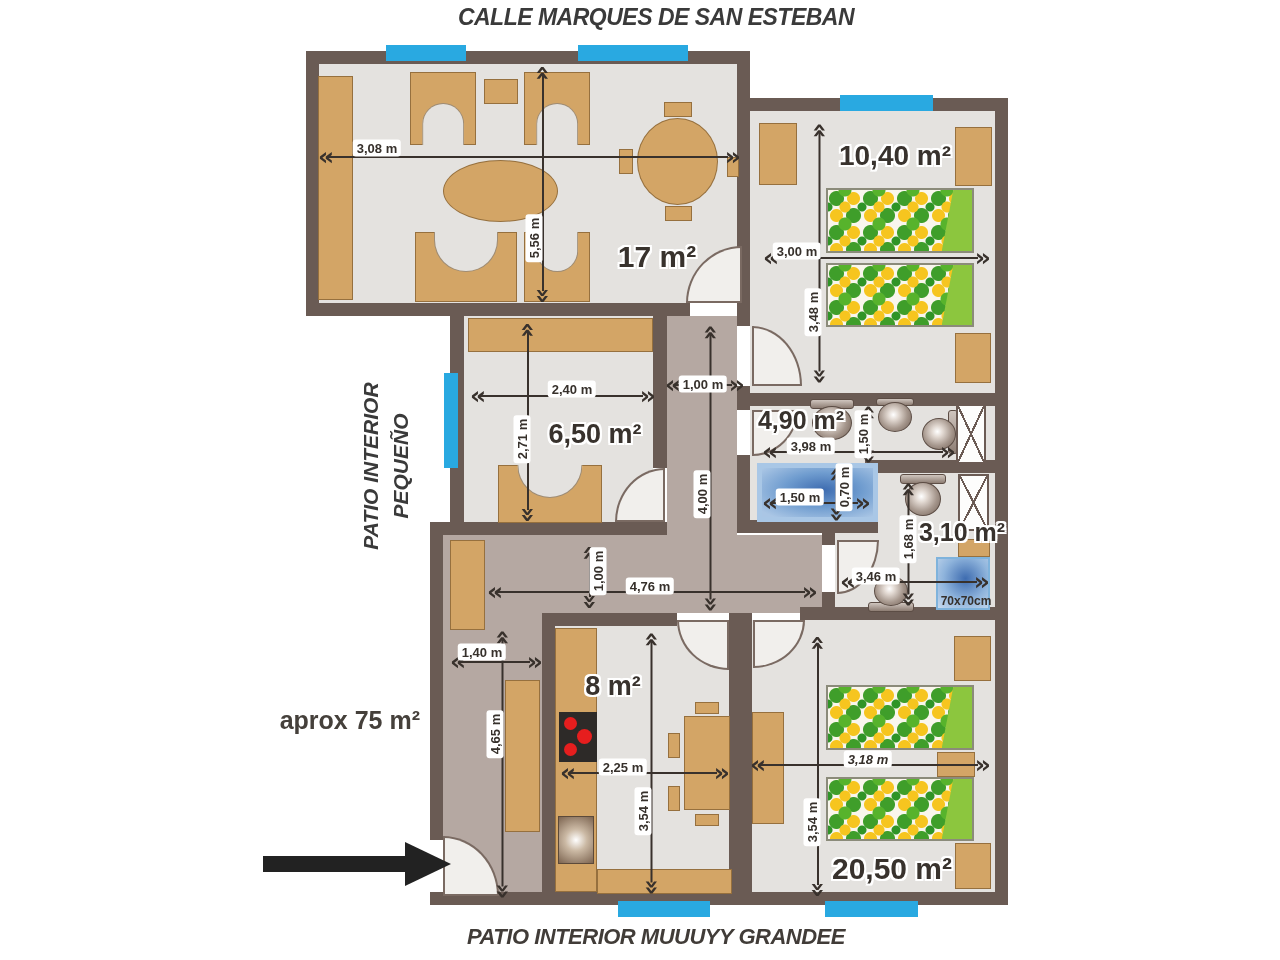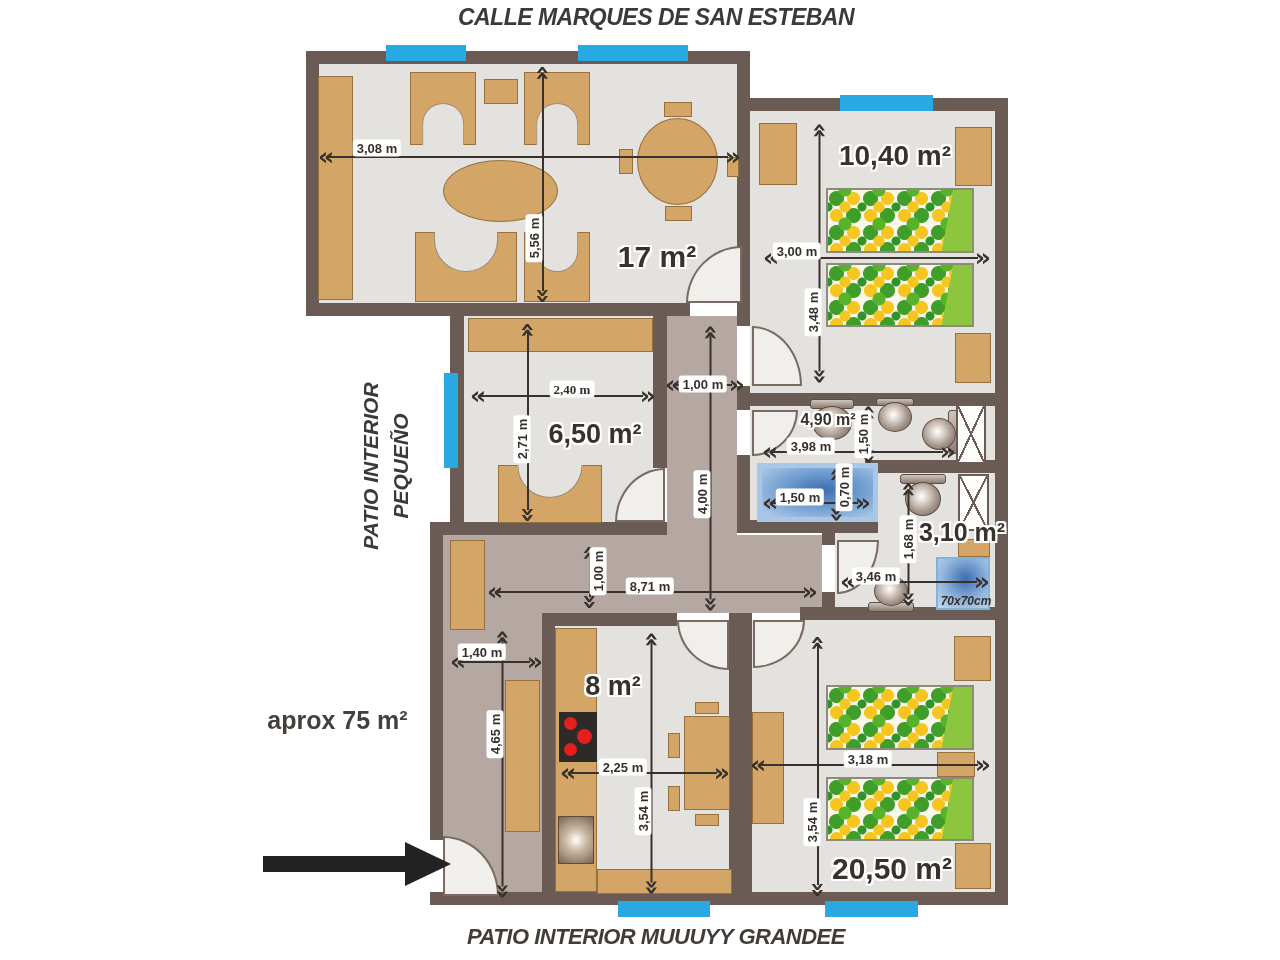--- a/index.html
+++ b/index.html
@@ -61,37 +61,37 @@
   .arr{position:absolute;display:flex;align-items:center;height:24px;z-index:6;color:#38312c;}
   .arr::before{content:"\00AB";}
   .arr::after{content:"\00BB";}
   .arr::before,.arr::after{font:bold 25px/20px "DejaVu Sans",sans-serif;letter-spacing:-3px;}
   .arr .ln{flex:1;height:0;border-top:2px solid #38312c;margin:0 -3px;}
   .arr.v{transform:rotate(90deg);}
   .ml{position:absolute;z-index:7;background:#ffffff;border-radius:3px;padding:0 4px;
       font:bold 13px/17px "Liberation Sans",sans-serif;color:#36302b;white-space:nowrap;
       transform:translate(-50%,-50%);}
   .ml.v{transform:translate(-50%,-50%) rotate(-90deg);}
-  .ml.it{font-style:italic;background:transparent;}
+  .ml.it{background:transparent;}
   .area{position:absolute;z-index:7;font-weight:bold;color:#38322d;white-space:nowrap;
       transform:translate(-50%,-50%);
       text-shadow:2px 0 0 #fff,-2px 0 0 #fff,0 2px 0 #fff,0 -2px 0 #fff,
                   2px 2px 0 #fff,-2px -2px 0 #fff,2px -2px 0 #fff,-2px 2px 0 #fff;}
   
   .street{position:absolute;left:306px;top:4px;width:700px;text-align:center;z-index:8;
       font:bold italic 23px "Liberation Sans",sans-serif;color:#3a3a3a;letter-spacing:-.5px;}
   .patio-big{position:absolute;left:306px;top:924px;width:700px;text-align:center;z-index:8;
       font:bold italic 22px "Liberation Sans",sans-serif;color:#413c38;letter-spacing:-.5px;}
   .patio-small{position:absolute;left:268px;top:434px;width:240px;height:64px;z-index:8;
       transform:rotate(-90deg);text-align:center;
       font:bold italic 21px/30px "Liberation Sans",sans-serif;color:#3a3a3a;}
   .note-box{position:absolute;left:255px;top:630px;width:165px;height:70px;background:#2b2b2b;z-index:8;
       display:flex;flex-direction:column;justify-content:center;text-align:center;
       font:bold italic 19px/26px "Liberation Sans",sans-serif;color:#f5e11a;}
-  .approx{position:absolute;left:255px;top:705px;width:165px;z-index:8;text-align:center;
+  .approx{position:absolute;left:255px;top:705px;width:165px;z-index:8;text-align:right;
       font:bold 25px/30px "Liberation Sans",sans-serif;color:#45403b;}
   .entry-arrow-shaft{position:absolute;left:263px;top:856px;width:142px;height:16px;background:#222;z-index:8;}
   .entry-arrow-head{position:absolute;left:405px;top:842px;width:0;height:0;z-index:8;
       border-left:46px solid #222;border-top:22px solid transparent;border-bottom:22px solid transparent;}
 </style>
 </head>
 <body>
 
 <div id="plan">
 
@@ -296,41 +296,41 @@
       <i class="ln"></i>
     </div>
   <div class="arr v" style="left:847px;top:531px;width:123px;">
       <i class="ln"></i>
     </div>
 
   <span class="ml" style="left:377px;top:148px;">3,08 m</span>
   <span class="ml v" style="left:534px;top:238px;">5,56 m</span>
   <span class="ml" style="left:797px;top:251px;">3,00 m</span>
   <span class="ml v" style="left:813px;top:312px;">3,48 m</span>
-  <span class="ml" style="left:572px;top:389px;font-family:Liberation Serif, serif;">2,40 m</span>
+  <span class="ml" style="left:572px;top:389px;">2,40 m</span>
   <span class="ml v" style="left:522px;top:439px;">2,71 m</span>
   <span class="ml" style="left:703px;top:384px;">1,00 m</span>
   <span class="ml v" style="left:702px;top:494px;">4,00 m</span>
-  <span class="ml" style="left:650px;top:586px;">8,71 m</span>
+  <span class="ml" style="left:650px;top:586px;">4,76 m</span>
   <span class="ml v" style="left:598px;top:571px;">1,00 m</span>
   <span class="ml" style="left:482px;top:652px;">1,40 m</span>
   <span class="ml v" style="left:495px;top:734px;">4,65 m</span>
   <span class="ml" style="left:623px;top:767px;">2,25 m</span>
   <span class="ml v" style="left:643px;top:811px;">3,54 m</span>
-  <span class="ml" style="left:868px;top:759px;">3,18 m</span>
+  <span class="ml" style="left:868px;top:759px;font-style:italic;">3,18 m</span>
   <span class="ml v" style="left:812px;top:822px;">3,54 m</span>
   <span class="ml" style="left:811px;top:446px;">3,98 m</span>
   <span class="ml v" style="left:863px;top:434px;">1,50 m</span>
   <span class="ml" style="left:800px;top:497px;">1,50 m</span>
   <span class="ml v" style="left:844px;top:487px;">0,70 m</span>
   <span class="ml" style="left:876px;top:576px;">3,46 m</span>
   <span class="ml v" style="left:908px;top:539px;">1,68 m</span>
   <span class="ml it" style="left:966px;top:601px;font-size:12px;">70x70cm</span>
 
   <span class="area" style="left:657px;top:257px;font-size:30px;">17 m²</span>
   <span class="area" style="left:895px;top:156px;font-size:28px;">10,40 m²</span>
   <span class="area" style="left:595px;top:434px;font-size:27px;">6,50 m²</span>
-  <span class="area" style="left:828px;top:420px;font-size:16px;">4,90 m²</span>
+  <span class="area" style="left:801px;top:420px;font-size:25px;">4,90 m²</span>
   <span class="area" style="left:962px;top:532px;font-size:25px;">3,10 m²</span>
   <span class="area" style="left:613px;top:686px;font-size:27px;">8 m²</span>
   <span class="area" style="left:892px;top:869px;font-size:30px;">20,50 m²</span>
 
 </div>
 
 </body></html>

